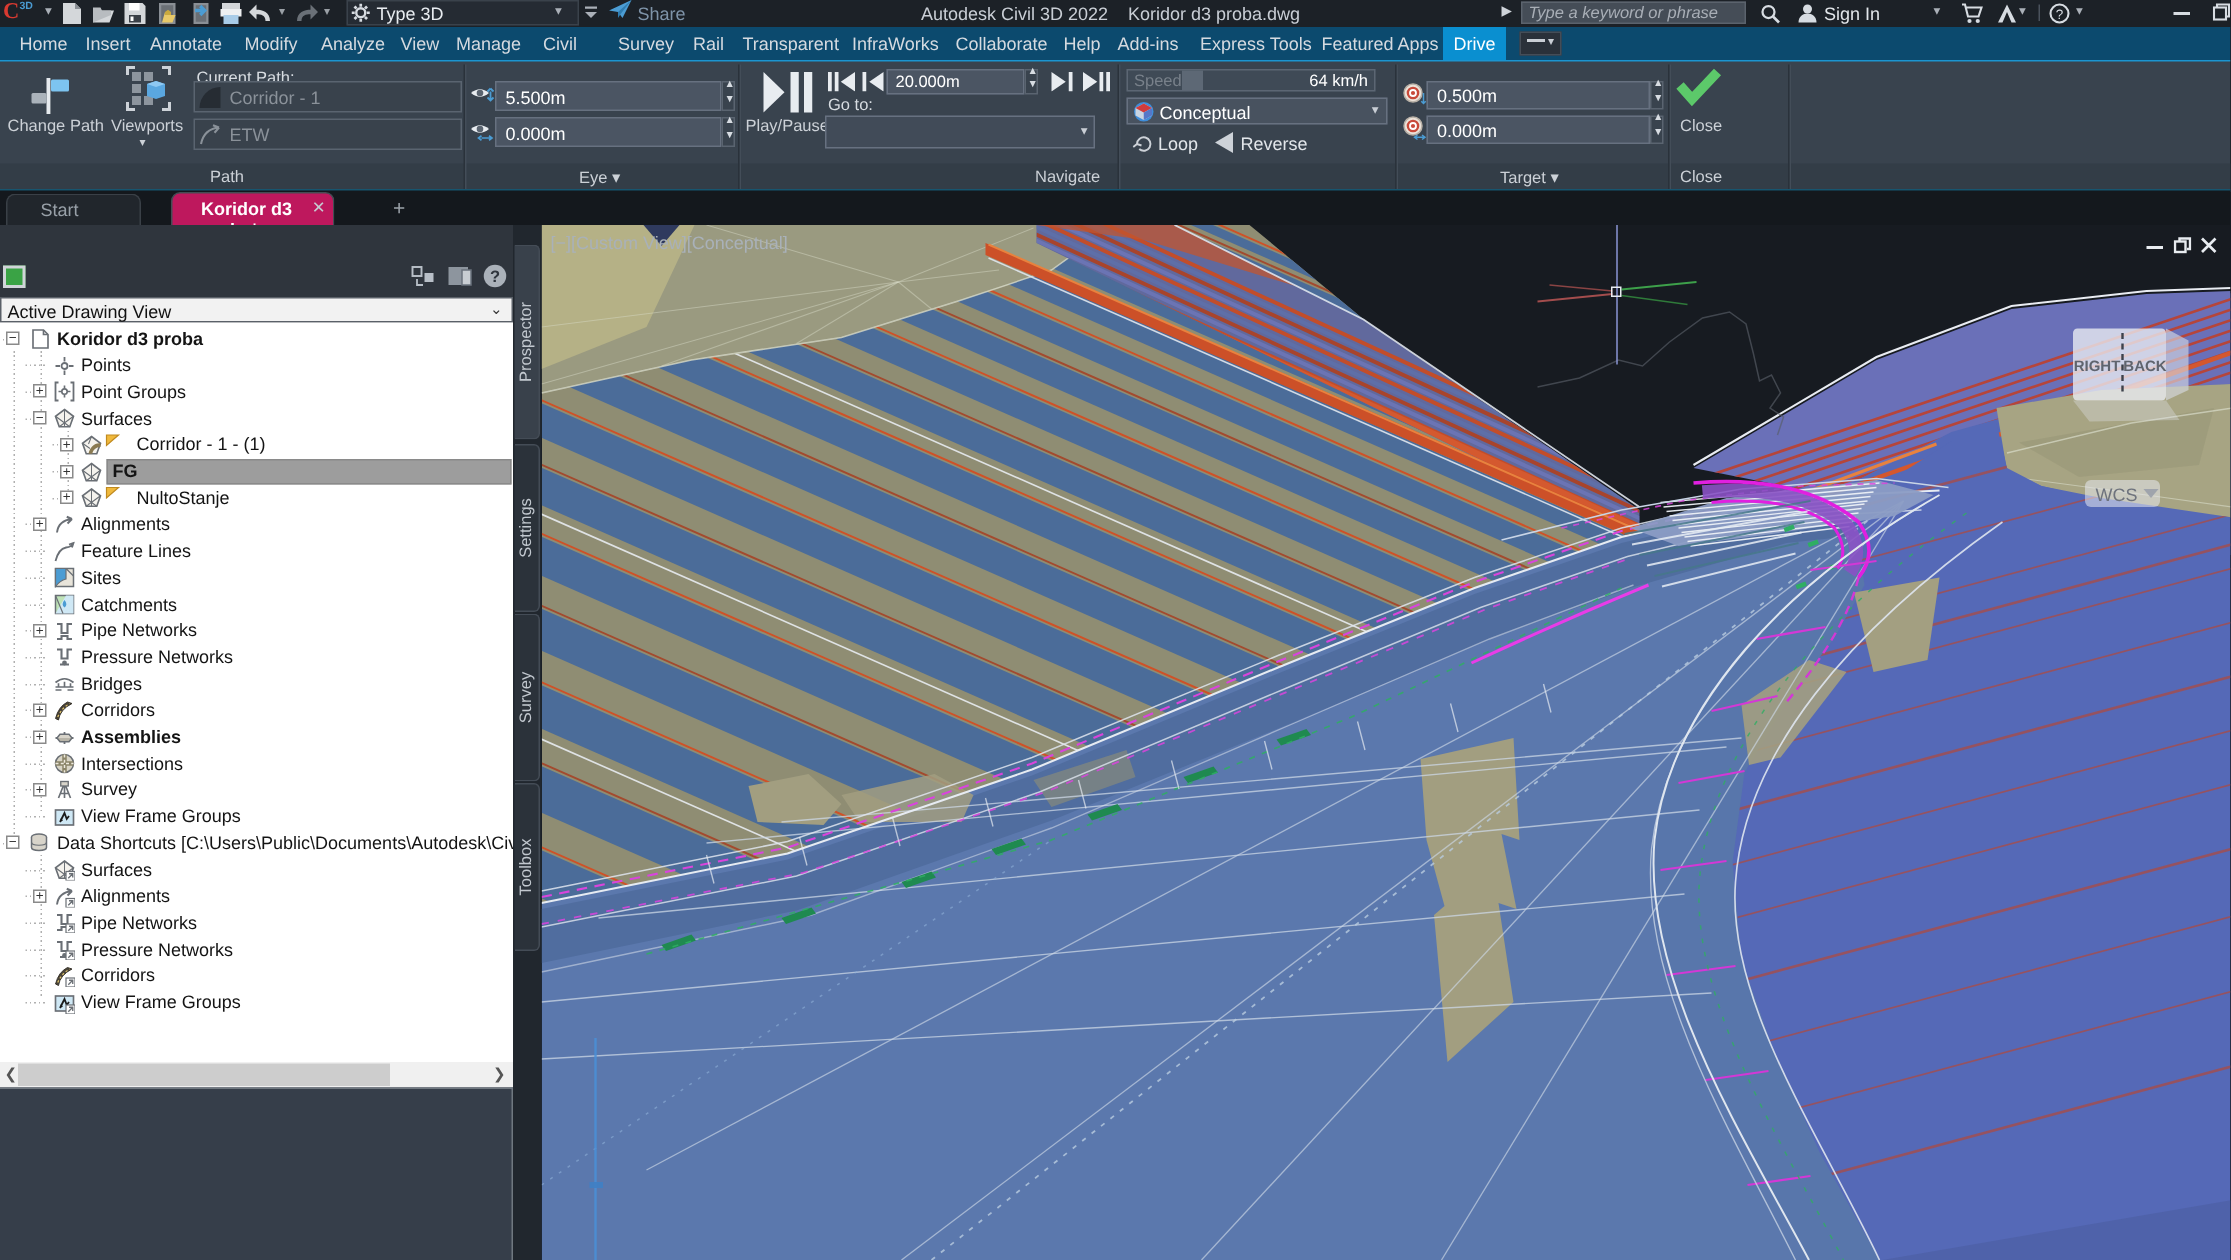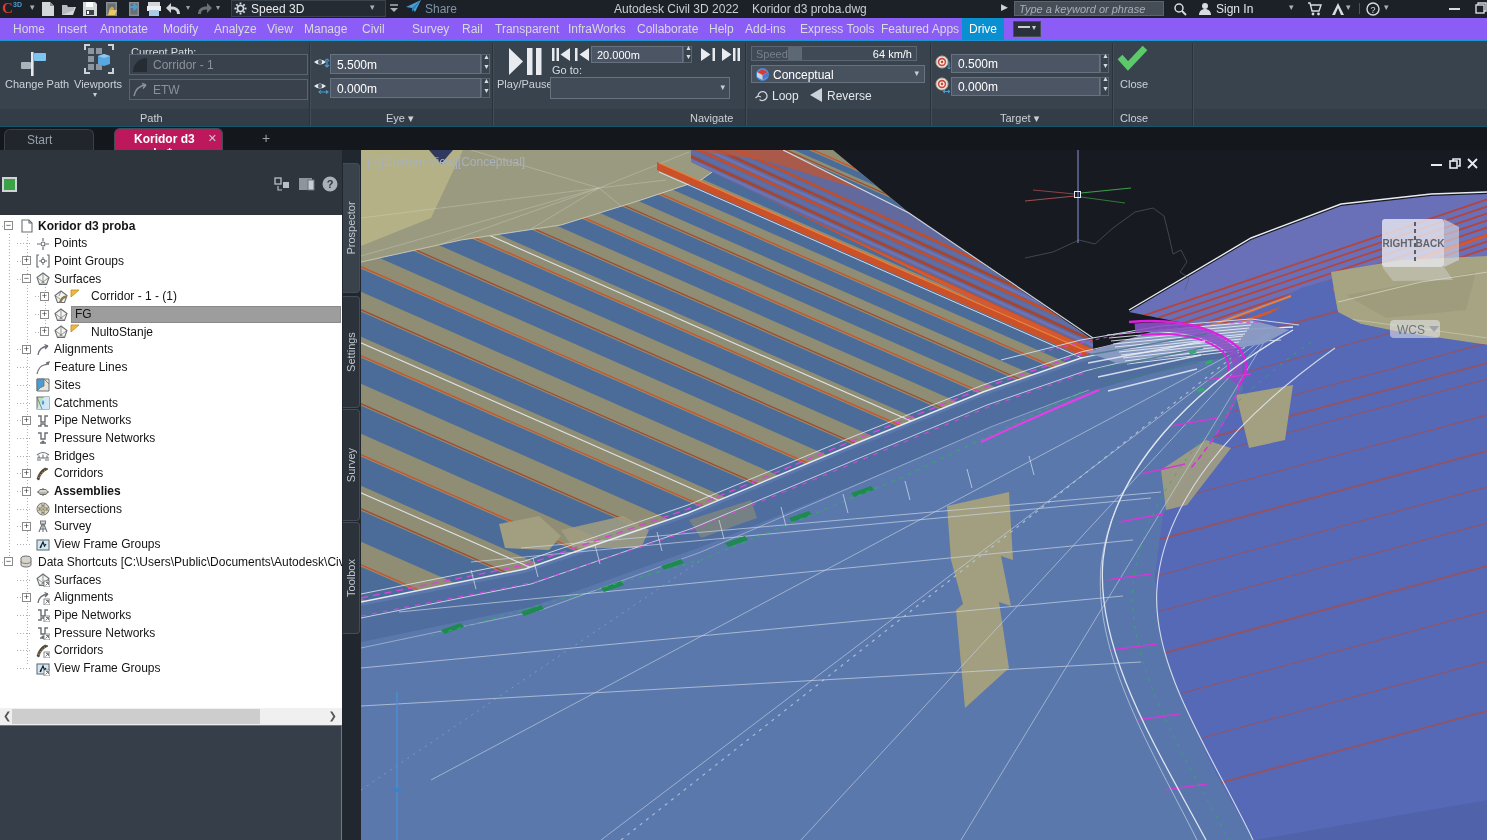--- a/index.html
+++ b/index.html
@@ -1,18 +1,18 @@
 <!DOCTYPE html>
 <html><head><meta charset="utf-8"><style>
 *{margin:0;padding:0;box-sizing:border-box}
 html,body{width:1487px;height:840px;overflow:hidden;background:#1b2127}
 body{font-family:"Liberation Sans",sans-serif;position:relative}
 .abs{position:absolute}
 #titlebar{position:absolute;left:0;top:0;width:1487px;height:18px;background:#1c2127;color:#cfd4da}
-#menurow{position:absolute;left:0;top:18px;width:1487px;height:22px;background:#8b5cf6}
+#menurow{position:absolute;left:0;top:18px;width:1487px;height:22px;background:#0c4a6e}
 #menurow .t{position:absolute;top:4px;font-size:12px;color:#d5dae0;white-space:nowrap}
 #ribbon{position:absolute;left:0;top:40px;width:1487px;height:87px;background:#39434e;border-top:1px solid #1b95d0}
 #ribbon .lbl{position:absolute;top:68px;height:16px;font-size:11px;color:#ccd1d7}
 #labelstrip{position:absolute;left:0;top:68px;width:1487px;height:19px;background:#333d47;border-bottom:2px solid #17556f}
 .fld{position:absolute;background:#4b5563;border:1px solid #677180;color:#fff;font-size:12px}
 .fldd{position:absolute;background:#39424c;border:1px solid #5a6470;color:#8a9199;font-size:12px}
 .spin{position:absolute;width:9px;background:#39434e;border:1px solid #5a6470}
 #tabbar{position:absolute;left:0;top:127px;width:1487px;height:23px;background:#14181d}
 #main{position:absolute;left:0;top:150px;width:1487px;height:690px}
 #toolspace{position:absolute;left:0;top:0;width:342px;height:690px;background:#2f353d}
@@ -73,21 +73,21 @@
         <line x1="6.5" y1="0.5" x2="6.5" y2="2.5"></line>
         <line x1="6.5" y1="10.5" x2="6.5" y2="12.5"></line>
         <line x1="0.5" y1="6.5" x2="2.5" y2="6.5"></line>
         <line x1="10.5" y1="6.5" x2="12.5" y2="6.5"></line>
         <line x1="2.3" y1="2.3" x2="3.7" y2="3.7"></line>
         <line x1="9.3" y1="9.3" x2="10.7" y2="10.7"></line>
         <line x1="2.3" y1="10.7" x2="3.7" y2="9.3"></line>
         <line x1="9.3" y1="3.7" x2="10.7" y2="2.3"></line>
       </g>
     </svg>
-    <span class="abs" style="left:251px;top:2px;font-size:12px;color:#e8ecf0">Speed 3D</span>
+    <span class="abs" style="left:251px;top:2px;font-size:12px;color:#e8ecf0">Type 3D</span>
     <span class="abs" style="left:370px;top:2px;font-size:9px;color:#aab0b8">▾</span>
     <svg class="abs" style="left:389px;top:4px" width="10" height="10" viewBox="0 0 10 10">
       <path d="M1,1 h8" stroke="#aab0b8" stroke-width="1.5"></path>
       <path d="M1,4 l4,4 4,-4 z" fill="#aab0b8"></path>
     </svg>
     <svg class="abs" style="left:406px;top:0px" width="16" height="13" viewBox="0 0 16 13">
       <path d="M0,7 L15,0 L9,12 L6,8 Z" fill="#4b9cd3"></path>
       <path d="M15,0 L6,8 l0,4 2,-3" fill="#2f7cb0"></path>
     </svg>
     <span class="abs" style="left:425px;top:2px;font-size:12px;color:#7e93a8">Share</span>
@@ -336,20 +336,24 @@
         <path d="M4,9 v4 h4" fill="none" stroke="#b8bfc7" stroke-width="1.2"></path>
       </svg>
       <svg class="abs" style="left:298px;top:27px" width="17" height="15" viewBox="0 0 17 15">
         <rect x="1" y="1" width="13" height="12" fill="#8d959e"></rect>
         <rect x="10" y="3" width="6" height="10" fill="#c8cdd2" stroke="#6a727c" stroke-width="1"></rect>
       </svg>
       <svg class="abs" style="left:322px;top:26px" width="16" height="16" viewBox="0 0 16 16">
         <circle cx="8" cy="8" r="7.5" fill="#aab1b9"></circle>
         <text x="8" y="12" text-anchor="middle" font-size="11" font-weight="bold" fill="#2f353d" font-family="Liberation Sans">?</text>
       </svg>
+      <div class="abs" style="left:0px;top:48px;width:342px;height:17px;background:#f2f2f2;border:1px solid #5a6068">
+        <span style="position:absolute;left:4px;top:2px;font-size:12px;color:#111">Active Drawing View</span>
+        <span style="position:absolute;right:6px;top:1px;font-size:10px;color:#333">⌄</span>
+      </div>
       <div class="abs" style="left:0;top:65px;width:342px;height:510px;background:#fff;overflow:hidden" id="tree">
         <div class="abs" style="left:9px;top:19px;width:1px;height:324px;background:repeating-linear-gradient(to bottom,#b0b0b0 0,#b0b0b0 1px,transparent 1px,transparent 3px)"></div>
         <div class="abs" style="left:27px;top:19px;width:1px;height:307px;background:repeating-linear-gradient(to bottom,#b0b0b0 0,#b0b0b0 1px,transparent 1px,transparent 3px)"></div>
         <div class="abs" style="left:45px;top:72px;width:1px;height:42px;background:repeating-linear-gradient(to bottom,#b0b0b0 0,#b0b0b0 1px,transparent 1px,transparent 3px)"></div>
         <div class="abs" style="left:27px;top:355px;width:1px;height:95px;background:repeating-linear-gradient(to bottom,#b0b0b0 0,#b0b0b0 1px,transparent 1px,transparent 3px)"></div>
         <div class="abs" style="left:-1px;top:10.5px;width:14px;height:1px;background:repeating-linear-gradient(to right,#b0b0b0 0,#b0b0b0 1px,transparent 1px,transparent 3px)"></div>
         <div class="ebox" style="left:4px;top:6px">−</div>
         <svg class="icon13" style="left:20px;top:4px" width="14" height="14" viewBox="0 0 14 14">
           <path d="M2,1 h7 l3,3 v9 h-10 z" fill="#fff" stroke="#6a6f75" stroke-width="1.1"></path>
           <path d="M9,1 v3 h3" fill="none" stroke="#6a6f75" stroke-width="1.1"></path>
@@ -387,21 +391,21 @@
           <polygon points="1,8 1,1 9,1" fill="#f0b93c" stroke="#c08a20" stroke-width="0.8"></polygon>
         </svg>
         <div class="treerow" style="left:91px;top:74.3px;font-weight:normal">Corridor - 1 - (1)</div>
         <div class="abs" style="left:35px;top:99.0px;width:14px;height:1px;background:repeating-linear-gradient(to right,#b0b0b0 0,#b0b0b0 1px,transparent 1px,transparent 3px)"></div>
         <div class="ebox" style="left:40px;top:94.5px">+</div>
         <svg class="icon13" style="left:54px;top:92.5px" width="14" height="14" viewBox="0 0 14 14">
           <polygon points="7,1 13,5.5 10.5,12.5 3.5,12.5 1,5.5" fill="#f5f3ee" stroke="#6a6f75" stroke-width="1.1"></polygon>
           <path d="M7,1 L7,12.5 M1,5.5 L10.5,12.5 M13,5.5 L3.5,12.5" stroke="#6a6f75" stroke-width="0.7"></path>
         </svg>
         <div class="abs" style="left:71px;top:91.0px;width:270px;height:17px;background:#9d9d9d;border:1px solid #8a8a8a"></div>
-        <div class="treerow" style="left:75px;top:92.0px;font-weight:normal">FG</div>
+        <div class="treerow" style="left:75px;top:92.0px;font-weight:bold">FG</div>
         <div class="abs" style="left:35px;top:116.7px;width:14px;height:1px;background:repeating-linear-gradient(to right,#b0b0b0 0,#b0b0b0 1px,transparent 1px,transparent 3px)"></div>
         <div class="ebox" style="left:40px;top:112.19999999999999px">+</div>
         <svg class="icon13" style="left:54px;top:110.19999999999999px" width="14" height="14" viewBox="0 0 14 14">
           <polygon points="7,1 13,5.5 10.5,12.5 3.5,12.5 1,5.5" fill="#f5f3ee" stroke="#6a6f75" stroke-width="1.1"></polygon>
           <path d="M7,1 L7,12.5 M1,5.5 L10.5,12.5 M13,5.5 L3.5,12.5" stroke="#6a6f75" stroke-width="0.7"></path>
         </svg>
         <svg class="icon13" style="left:70px;top:109.19999999999999px" width="14" height="14" viewBox="0 0 14 14">
           <polygon points="1,8 1,1 9,1" fill="#f0b93c" stroke="#c08a20" stroke-width="0.8"></polygon>
         </svg>
         <div class="treerow" style="left:91px;top:109.7px;font-weight:normal">NultoStanje</div>

